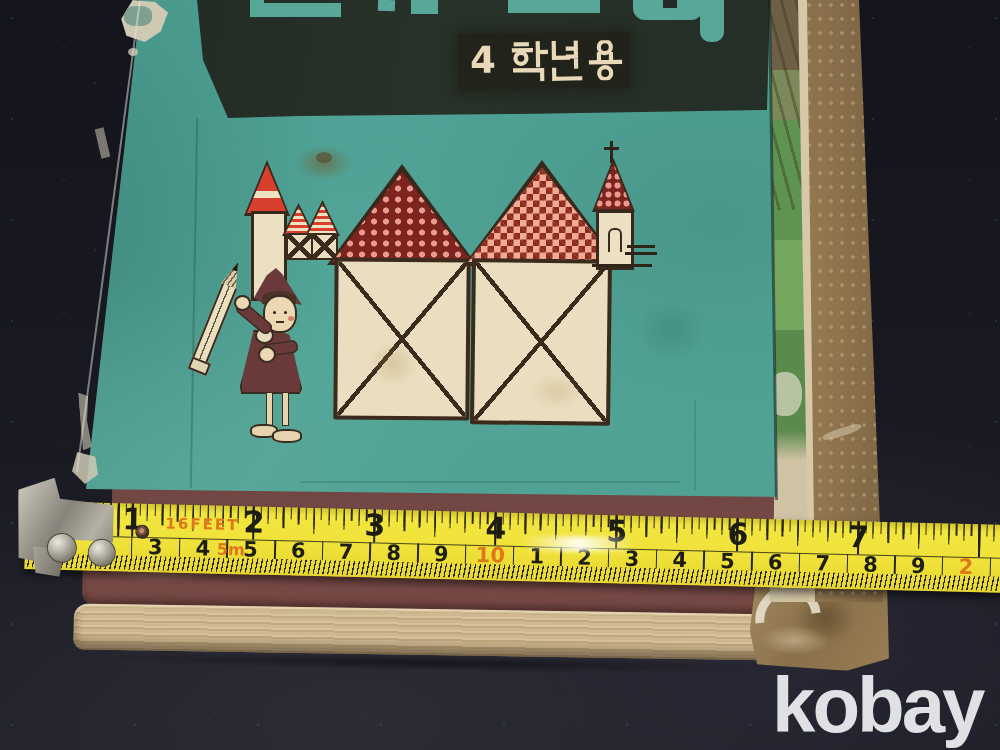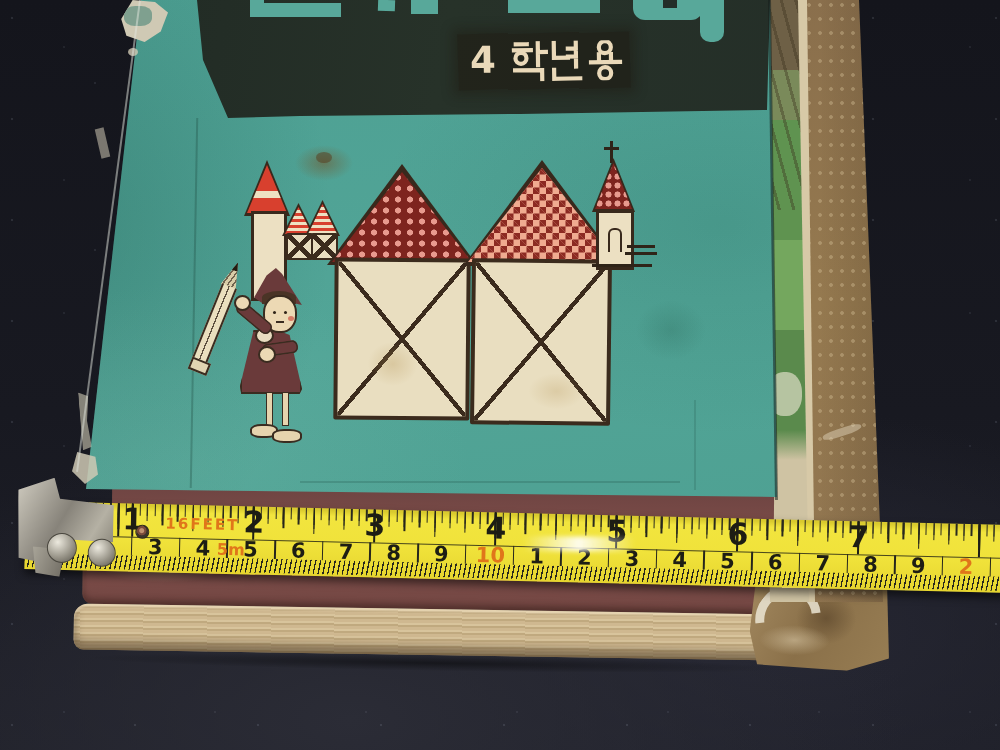--- a/index.html
+++ b/index.html
@@ -331,13 +331,14 @@
     <span class="abs meter-label">5m</span>
     <div class="abs grommet"></div>
     <div class="abs shine"></div>
 
     <div class="abs hook-plate"></div>
     <div class="abs hook-foot"></div>
     <div class="abs rivet" style="left:22px;top:31px;width:28px;height:28px;"></div>
     <div class="abs rivet" style="left:63px;top:36px;width:26px;height:26px;"></div>
   </div>
 
+  <span class="abs watermark">kobay</span>
 </div>
 
 </body></html>

